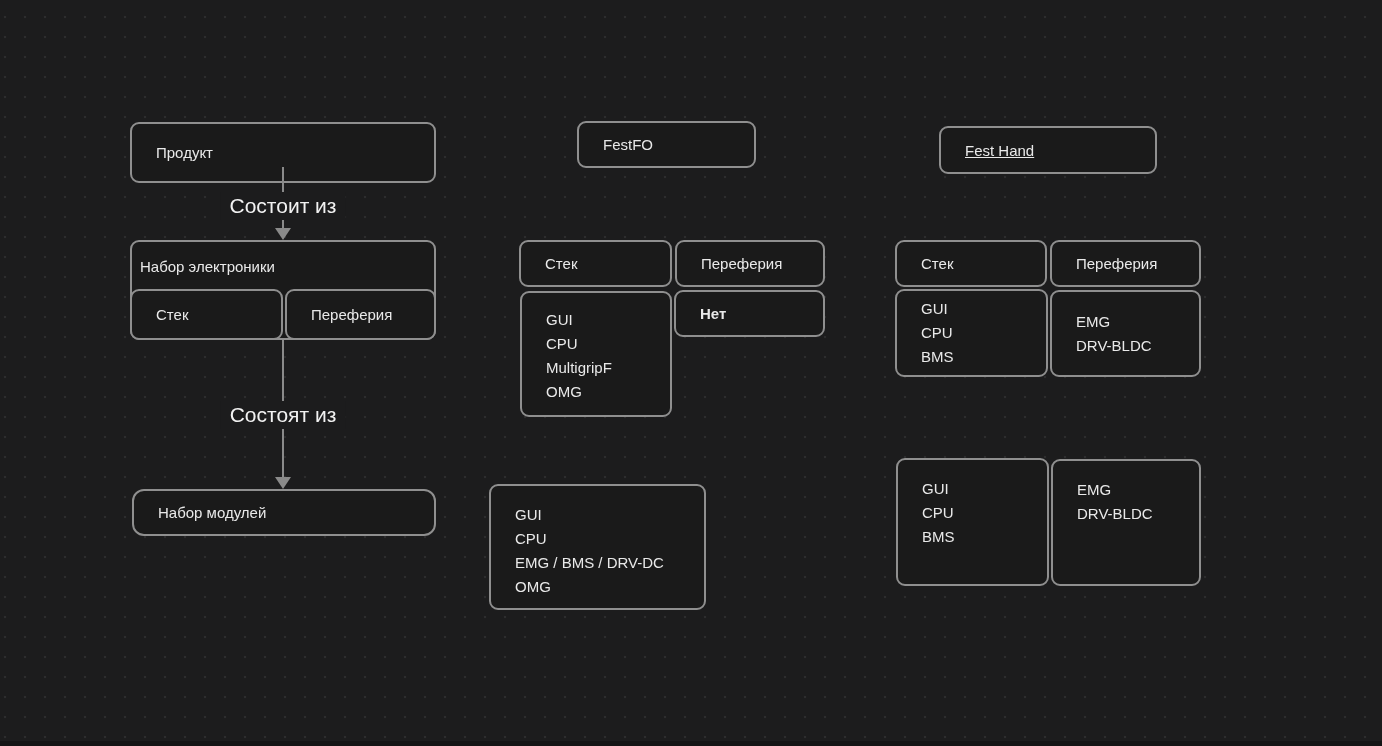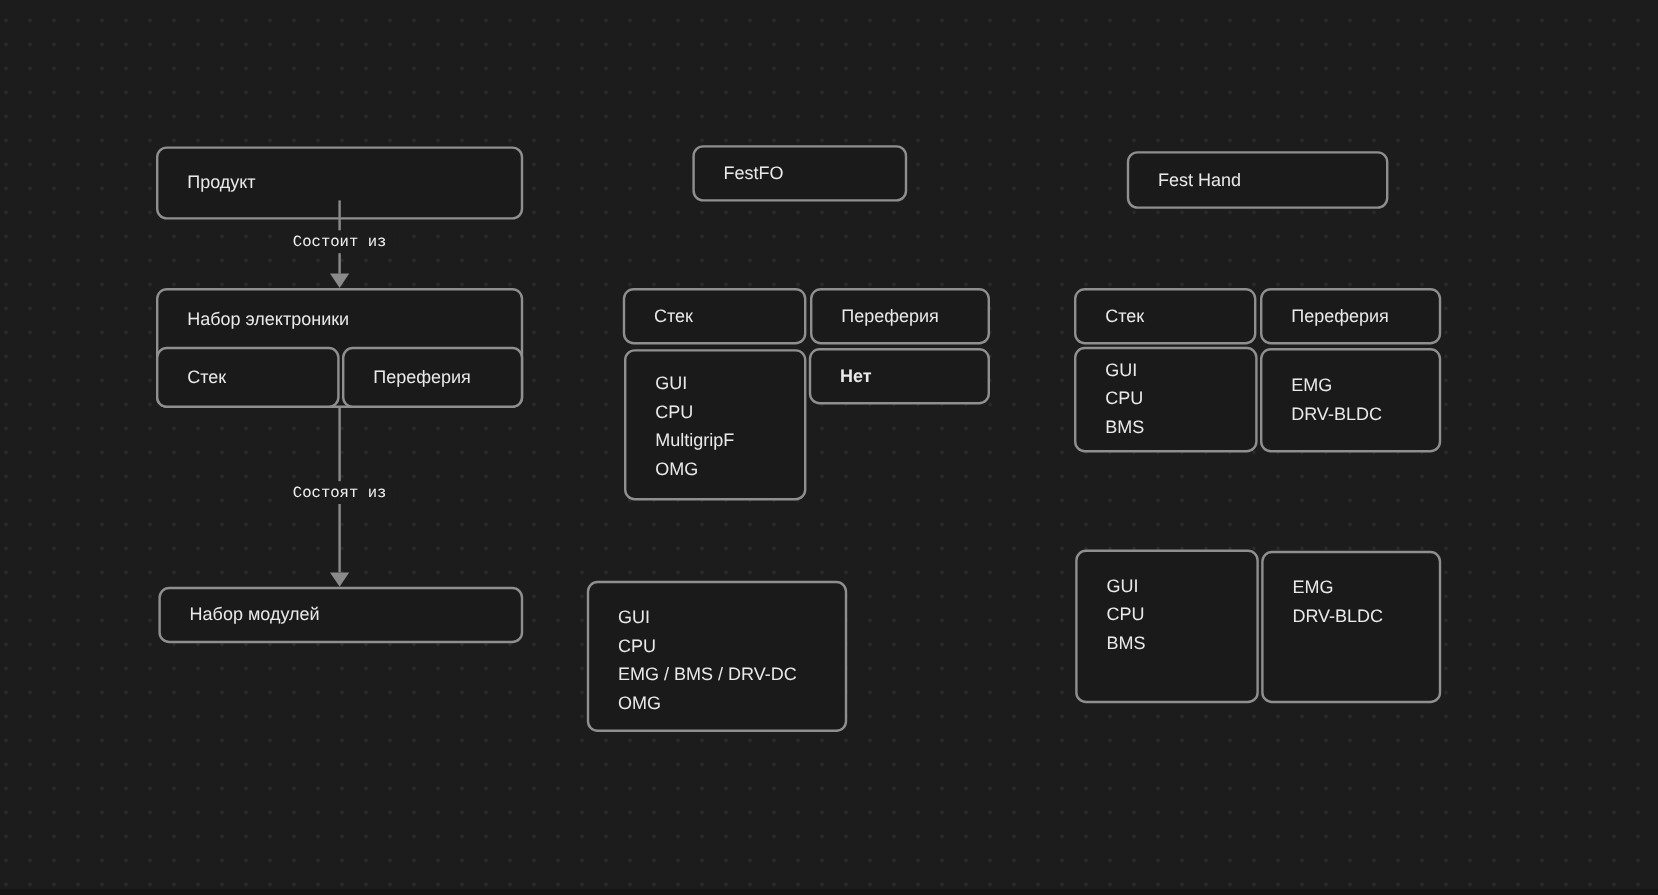--- a/index.html
+++ b/index.html
@@ -35,21 +35,21 @@
     font-size: 15px;
   }
   .hdr {
     display: flex;
     align-items: center;
     padding-left: 24px;
   }
   .container-title {
     display: flex;
     align-items: center;
-    padding-left: 24px;
+    padding-left: 8px;
     height: 49px;
     color: #e9e9e9;
     font-size: 15px;
   }
   .list {
     line-height: 24px;
     padding-left: 24px;
     box-sizing: border-box;
   }
   .list.pt16 { padding-top: 15px; }
@@ -73,24 +73,23 @@
     width: 0; height: 0;
     border-left: 8px solid transparent;
     border-right: 8px solid transparent;
     border-top: 12px solid #8a8a8a;
   }
   .connector-label {
     position: absolute;
     transform: translateX(-50%);
     background: #1c1c1d;
     padding: 2px 9px;
-    font-size: 13px;
+    font-size: 21px;
     color: #f2f2f2;
     white-space: nowrap;
-    font-family: Liberation Mono, monospace;
   }
 </style>
 </head>
 <body>
 
 <div class="canvas">
 
   <div class="shape hdr" style="left:130px; top:122px; width:306px; height:61px;">
     <span>Продукт</span>
   </div>
@@ -110,21 +109,21 @@
   <div class="shape hdr" style="left:285px; top:289px; width:151px; height:51px;">
     <span>Переферия</span>
   </div>
 
   <div>
     <div class="connector-line" style="left:282px; top:340px; height:137px;"></div>
     <div class="connector-arrowhead" style="left:275px; top:477px;"></div>
     <div class="connector-label" style="left:283px; top:401px;text-align:right;">Состоят из</div>
   </div>
 
-  <div class="shape hdr" style="left:132px; top:489px; width:304px; height:47px;">
+  <div class="shape hdr" style="left:132px; top:489px; width:304px; height:47px;border-radius:12px;">
     <span>Набор модулей</span>
   </div>
 
   <div class="shape hdr" style="left:565px; top:121px; width:179px; height:47px;margin-left:12px;">
     <span>FestFO</span>
   </div>
 
   <div class="shape hdr" style="left:519px; top:240px; width:153px; height:47px;">
     <span>Стек</span>
   </div>
@@ -142,21 +141,21 @@
     <span>Нет</span>
   </div>
 
   <div class="shape list pt17" style="left:489px; top:484px; width:217px; height:126px;">
     <div class="list-line">GUI</div>
     <div class="list-line">CPU</div>
     <div class="list-line">EMG / BMS / DRV-DC</div>
     <div class="list-line">OMG</div>
   </div>
 
-  <div class="shape hdr" style="left:939px; top:126px; width:218px; height:48px;">
+  <div class="shape hdr" style="left:939px; top:126px; width:218px; height:48px;text-decoration:underline;">
     <span>Fest Hand</span>
   </div>
 
   <div class="shape hdr" style="left:895px; top:240px; width:152px; height:47px;">
     <span>Стек</span>
   </div>
   <div class="shape hdr" style="left:1050px; top:240px; width:151px; height:47px;">
     <span>Переферия</span>
   </div>
 

